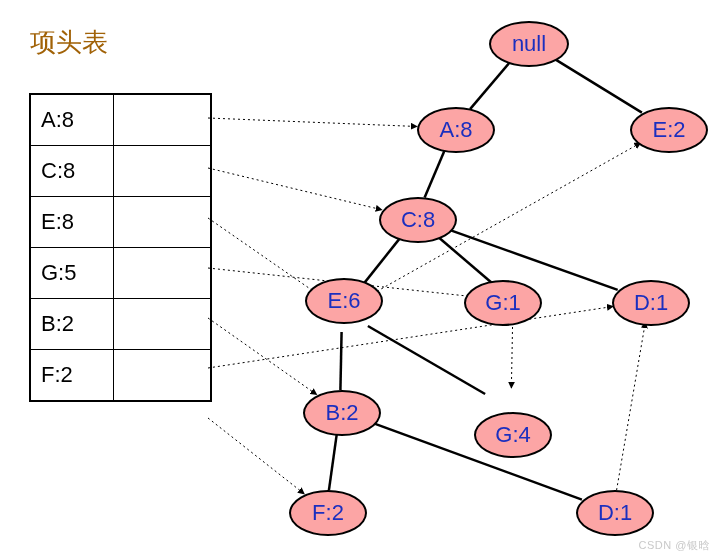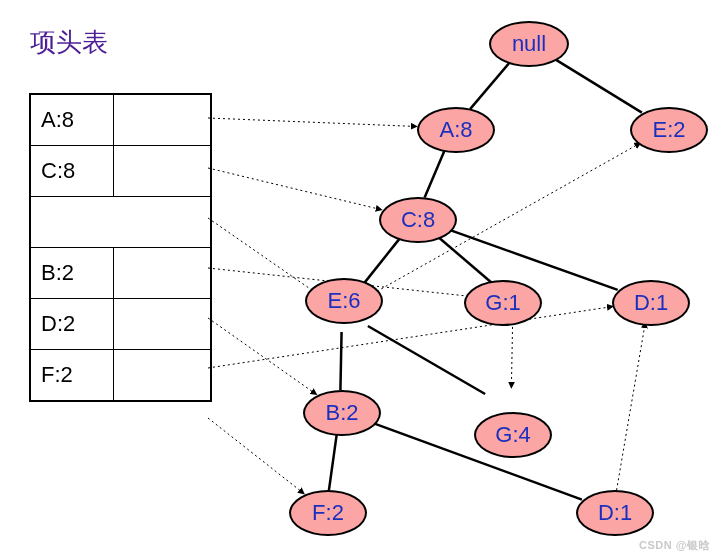--- a/index.html
+++ b/index.html
@@ -8,21 +8,21 @@
     width: 720px;
     height: 559px;
     background: #ffffff;
     font-family: "Microsoft YaHei", Arial, sans-serif;
     position: relative;
     overflow: hidden;
   }
   .title {
     position: absolute;
     font-size: 26px;
-    color: #4c1d95;
+    color: #a16207;
   }
   .header-table {
     position: absolute;
     border: 2px solid #000;
     background: #fff;
   }
   .header-row {
     display: flex;
     border-bottom: 1px solid #000;
     height: 50px;
@@ -53,21 +53,20 @@
     font-size: 22px;
     color: #1b2fbf;
   }
   .watermark {
     position: absolute;
     right: 10px;
     bottom: 6px;
     font-size: 11px;
     color: #c9c9c9;
     letter-spacing: 0.5px;
-    font-weight: bold;
   }
   svg.edges {
     position: absolute;
     left: 0;
     top: 0;
     width: 720px;
     height: 559px;
     pointer-events: none;
   }
 </style>
@@ -79,28 +78,29 @@
 <div class="header-table" style="left:29px; top:93px; width:179px;">
   <div class="header-row">
     <div class="header-cell-left">A:8</div>
     <div class="header-cell-right"></div>
   </div>
   <div class="header-row">
     <div class="header-cell-left">C:8</div>
     <div class="header-cell-right"></div>
   </div>
   <div class="header-row">
+    <div class="header-cell-left">E:8</div>
+    <div class="header-cell-right"></div>
+  </div>
+  <div class="header-row">
+    <div class="header-cell-left">G:5</div>
     <div class="header-cell-right"></div>
   </div>
   <div class="header-row">
     <div class="header-cell-left">B:2</div>
-    <div class="header-cell-right"></div>
-  </div>
-  <div class="header-row">
-    <div class="header-cell-left">D:2</div>
     <div class="header-cell-right"></div>
   </div>
   <div class="header-row">
     <div class="header-cell-left">F:2</div>
     <div class="header-cell-right"></div>
   </div>
 </div>
 
 <svg class="edges">
   <defs>

